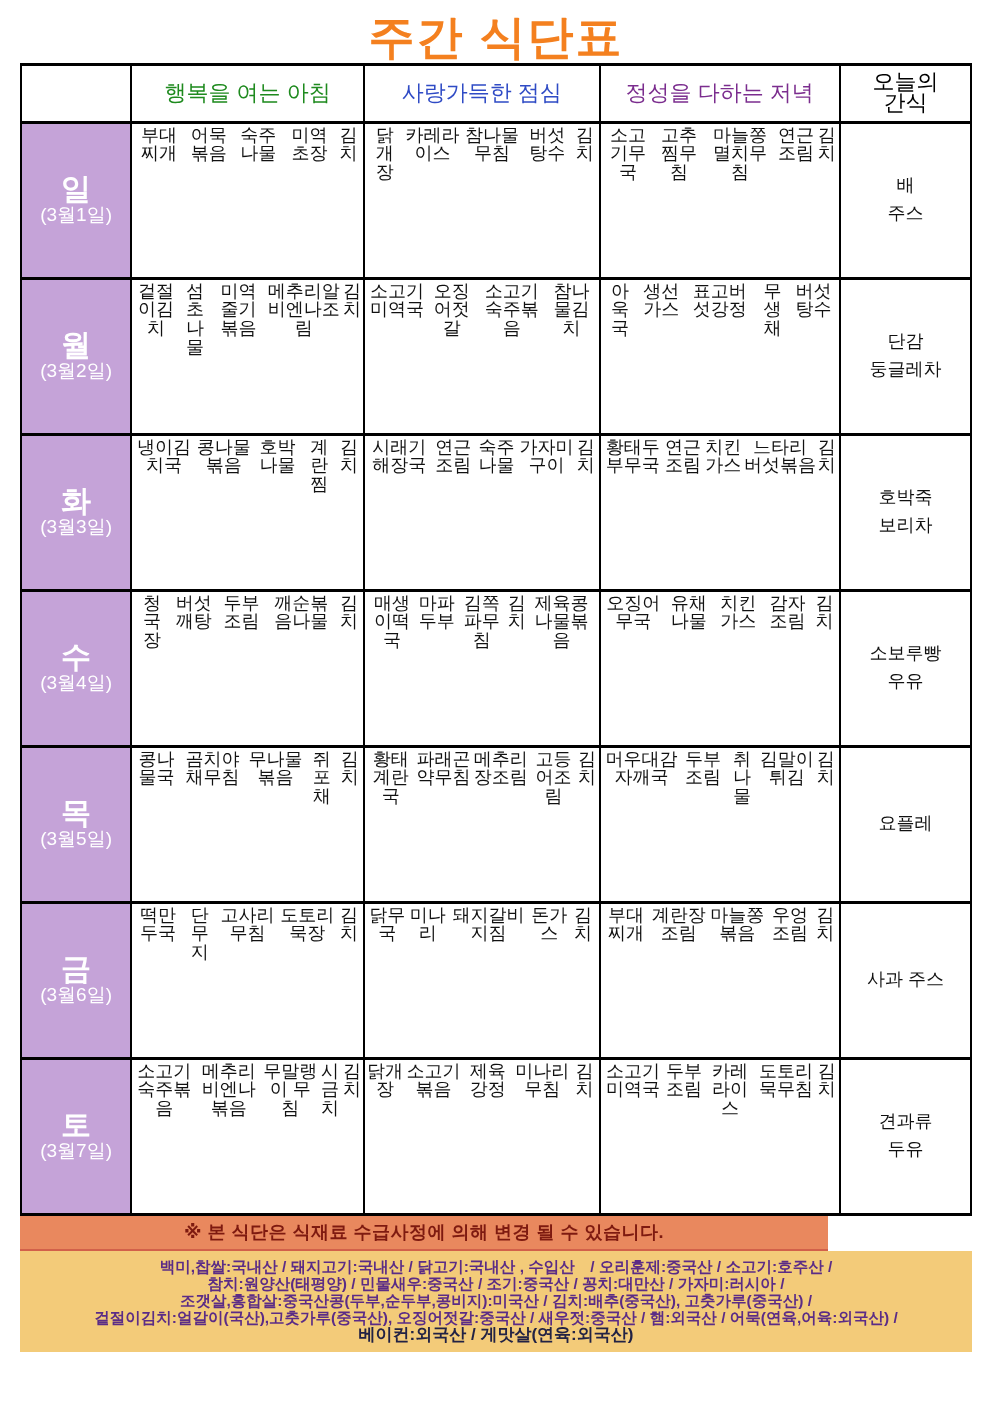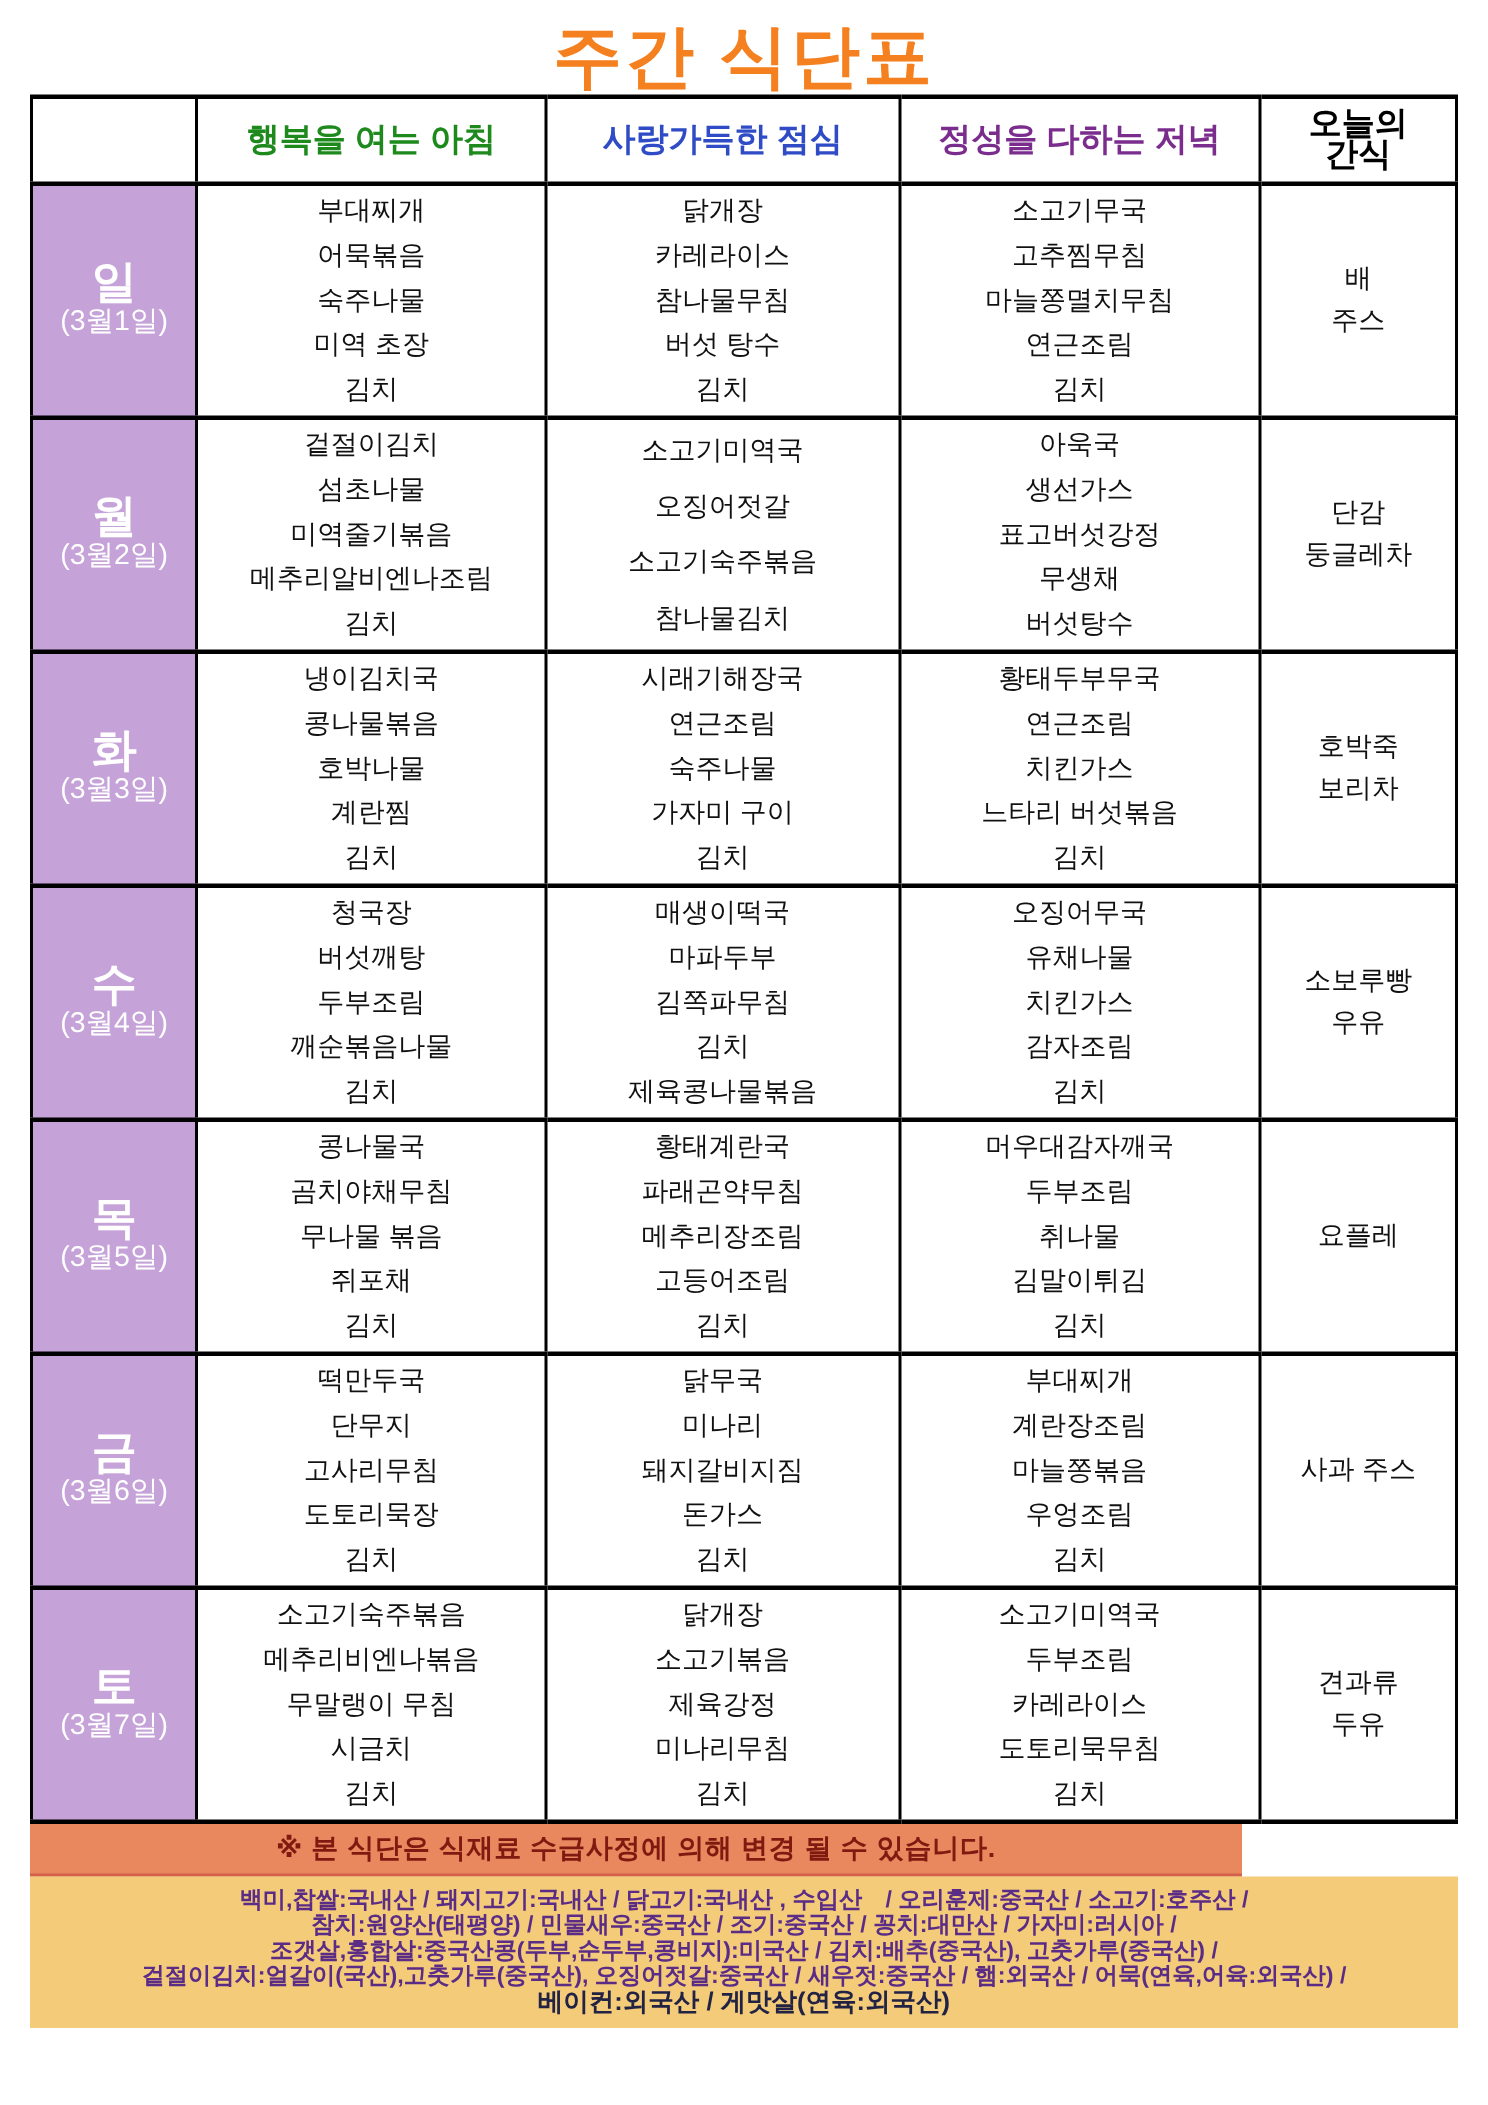--- a/index.html
+++ b/index.html
@@ -42,21 +42,21 @@
     border-left: 2px solid #000;
     border-right: 2px solid #000;
     border-top: 3px solid #000;
     border-bottom: 3px solid #000;
     text-align: center;
     vertical-align: middle;
   }
   .menu-table thead th {
     height: 58px;
     font-size: 22px;
-    font-weight: bold;
+    font-weight: normal;
     background: #fff;
     margin-left: 25px;
   }
   th.col-day-header {
     background: #C5A3D8;
     color: #fff;
     font-size: 18px;
     font-weight: normal;
   }
   th.col-snack-header { font-size: 21px; line-height: 0.95; }
@@ -64,21 +64,21 @@
   td.day-cell {
     background: #C5A3D8;
     color: #ffffff;
     height: 155px;
   }
   .day-name   { display: block; font-size: 30px; font-weight: bold; line-height: 1.0; }
   .day-date   { display: block; font-size: 19px; line-height: 1.15; }
 
   td.menu-cell { height: 155px; padding: 2px 2px; }
   .menu-lines {
-    display: flex; flex-direction: column;
+    display: flex; flex-direction: row;
     justify-content: space-around;
     height: 149px;
   }
   .menu-item { font-size: 18px; color: #111; line-height: 1.05; }
 
   td.snack-cell { height: 155px; }
   .snack-item { font-size: 18px; color: #111; line-height: 1.55; display: block; }
 
   
   .notice-band {

